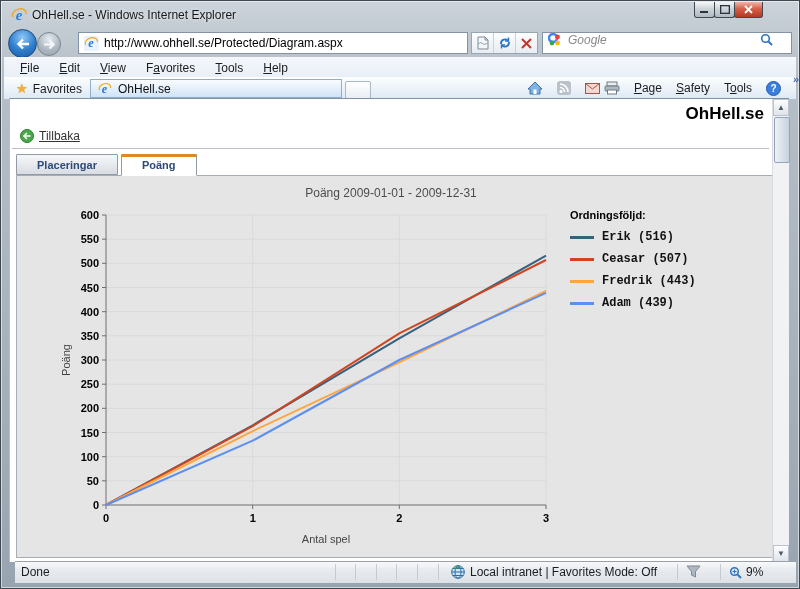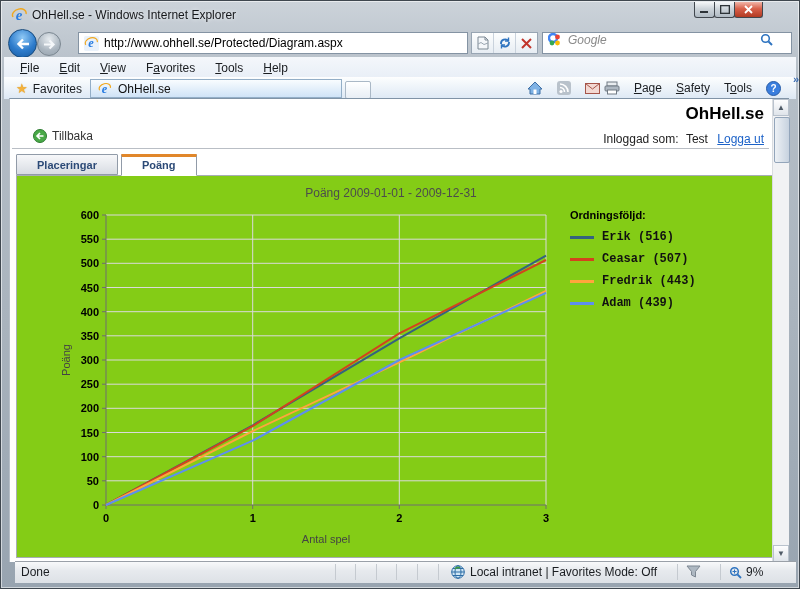--- a/index.html
+++ b/index.html
@@ -39,30 +39,30 @@
   .cmd{display:flex;align-items:center;margin-left:4px;}
   .cmd .dd{margin-left:4px;}
   .overflow{color:#3d6fb4;font-weight:bold;position:absolute;right:0px;top:72px;font-size:11px;}
   
   .viewport{position:absolute;left:8px;top:97px;width:779px;height:463px;background:#fff;border-top:1px solid #8093a6;border-left:1px solid #b6bec7;box-sizing:content-box;}
   .scrollbar{position:absolute;right:0;top:0;width:17px;height:463px;background:#f1f2f4;border-left:1px solid #d9dce0;box-sizing:border-box;}
   .sb-btn{height:17px;display:flex;align-items:center;justify-content:center;font-size:8px;color:#4f5a66;background:linear-gradient(#fdfdfe,#dfe4ea);border:1px solid #b9c2cd;box-sizing:border-box;}
   .sb-btn.down{position:absolute;bottom:0;left:0;right:0;}
   .sb-thumb{position:absolute;top:18px;left:1px;width:14px;height:44px;background:linear-gradient(90deg,#edf1f5,#c7d2df);border:1px solid #93a5ba;border-radius:2px;}
   .site-title{position:absolute;right:25px;top:5px;font-size:17px;font-weight:bold;color:#000;}
-  .tillbaka{position:absolute;left:23px;top:30px;display:flex;align-items:flex-start;font-size:12px;color:#333;}
+  .tillbaka{position:absolute;left:10px;top:30px;display:flex;align-items:flex-start;font-size:12px;color:#333;text-decoration:underline;}
   .tillbaka span{margin-left:5px;}
   .loggedin{position:absolute;right:25px;top:33px;font-size:12px;color:#222;}
   .logout{color:var(--link,#1c62c8);text-decoration:underline;margin-left:6px;}
   .pagesep{position:absolute;left:2px;right:20px;top:49px;border-top:1px solid #b9bec5;}
   
   .tabstrip{position:absolute;left:6px;top:55px;display:flex;font-size:11px;font-weight:bold;color:#2c4a77;z-index:2;}
   .ptab{padding:4px 20px 3px;border:1px solid #919ba8;background:linear-gradient(#f7f8fa,#d8dce3);margin-right:3px;border-radius:1px 1px 0 0;}
   .ptab.active{background:#fff;border-top:3px solid var(--accent,#e1872a);border-bottom:1px solid #fff;padding-top:2px;margin-bottom:-1px;}
-  .panel{position:absolute;left:6px;top:76px;width:755px;height:381px;border:1px solid #a7adb5;background:#84cc16;box-sizing:content-box;}
+  .panel{position:absolute;left:6px;top:76px;width:755px;height:381px;border:1px solid #a7adb5;background:#e5e5e5;box-sizing:content-box;}
   .chart-title{position:absolute;left:0;top:10px;width:748px;text-align:center;font-size:12px;color:#4c4c4c;}
   #chart-svg{position:absolute;left:0;top:0;}
   .legend{position:absolute;left:553px;top:33px;}
   .legend-title{font-weight:bold;font-size:11px;color:#000;margin-bottom:9px;}
   .legend ul{list-style:none;margin:0;padding:0;}
   .legend li{display:flex;align-items:center;margin-bottom:8px;font-weight:bold;font-size:12px;color:#111;font-family:Liberation Mono, monospace;}
   .swatch{display:inline-block;width:24px;height:3px;margin-right:8px;}
   .tick{font:bold 11px "Liberation Sans",sans-serif;fill:#000;}
   .axis-label{font:11px "Liberation Sans",sans-serif;fill:#444;}
   
@@ -252,25 +252,20 @@
     <div class="site-title">OhHell.se</div>
 
     <div class="tillbaka">
       <svg width="14" height="14">
           <circle cx="7" cy="7" r="6.5" fill="#49a947" stroke="#2e7c31"></circle>
           <path d="M10.5 7 H4.5 M7 4 L4 7 L7 10" stroke="#fff" stroke-width="1.6" fill="none"></path>
         </svg>
       <span>Tillbaka</span>
     </div>
 
-    <div class="loggedin">
-      <span>Inloggad som:</span>
-      <span style="margin-left:4px;">Test</span>
-      <a class="logout">Logga ut</a>
-    </div>
 
     <div class="pagesep"></div>
 
     <div class="tabstrip">
       <div class="ptab">Placeringar</div>
       <div class="ptab active">Poäng</div>
     </div>
 
     <div class="panel">
       <div class="chart-title">Poäng 2009-01-01 - 2009-12-31</div>

